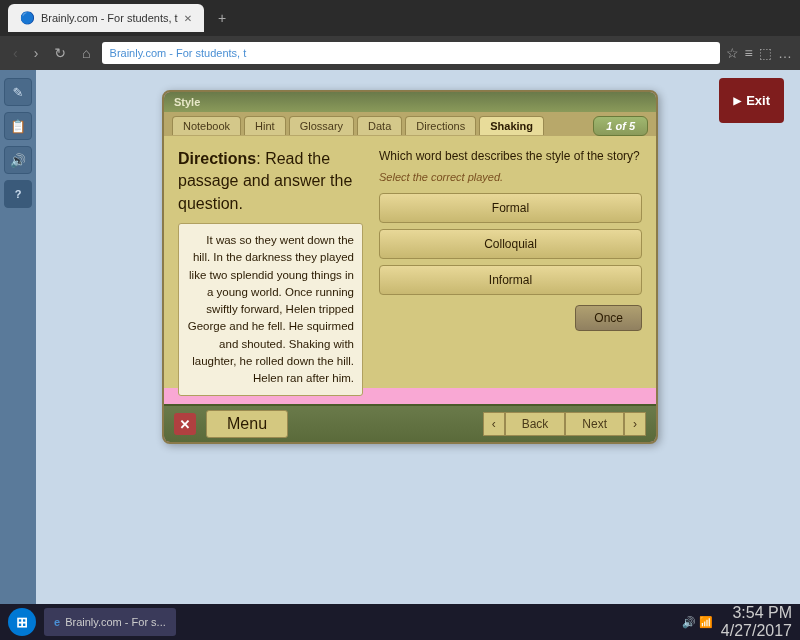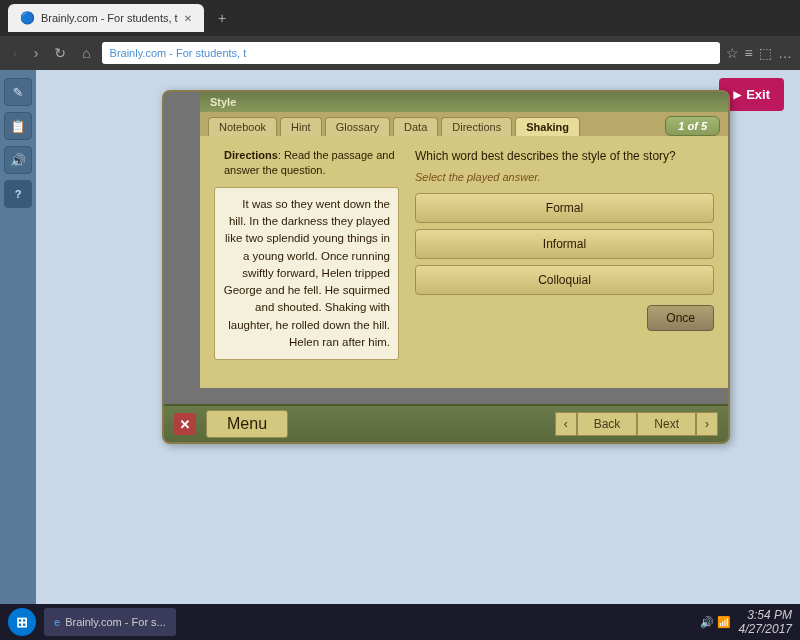--- a/index.html
+++ b/index.html
@@ -107,70 +107,69 @@
     }
     .sidebar-btn.active {
       background: #3a5a7a;
     }
 
     
     .exit-btn {
       position: absolute;
       top: 78px;
       right: 16px;
-      background: #be185d;
+      background: #7f1d1d;
       color: white;
       border: none;
       border-radius: 4px;
-      padding: 9px 14px;
+      padding: 15px 14px;
       font-size: 13px;
       font-weight: bold;
       cursor: pointer;
       display: flex;
       align-items: center;
       gap: 5px;
     }
     .exit-btn::before {
       content: '▶';
       font-size: 10px;
     }
 
     
     .panel {
       position: absolute;
       left: 162px;
       top: 90px;
-      width: 568px;
+      width: 496px;
       height: 354px;
-      background: #737373;
+      background: #f9a8d4;
       border-radius: 8px;
       border: 2px solid #8a7a4a;
       overflow: hidden;
       box-shadow: 2px 2px 8px rgba(0,0,0,0.3);
-      padding-left: 36px;
     }
 
     
     .panel-header {
       background: linear-gradient(to bottom, #6a7a4a, #8a9a5a);
       height: 20px;
       display: flex;
       align-items: center;
       padding: 0 10px;
     }
     .panel-title {
       color: #e8e8c8;
       font-size: 11px;
       font-weight: bold;
     }
 
     
     .tab-bar {
       display: flex;
-      align-items: center;
+      align-items: flex-start;
       background: #b8a86a;
       padding: 4px 8px 0 8px;
       gap: 3px;
     }
     .tool-tab {
       background: #d4c88a;
       border: 1px solid #9a8a50;
       border-bottom: none;
       border-radius: 4px 4px 0 0;
       padding: 3px 10px;
@@ -202,25 +201,24 @@
       gap: 16px;
       background: #d4c880;
       height: calc(100% - 60px - 38px);
     }
 
     
     .passage-col {
       flex: 0 0 185px;
     }
     .directions-text {
-      font-size: 11px;
+      font-size: 16px;
       color: #2a1a00;
       margin-bottom: 8px;
       line-height: 1.4;
-      margin-left: 10px;
     }
     .directions-text strong {
       font-weight: bold;
     }
     .passage-box {
       background: #f5f0dc;
       border: 1px solid #b0a060;
       border-radius: 3px;
       padding: 8px;
       font-size: 11.5px;
@@ -361,23 +359,22 @@
       border-radius: 3px;
       padding: 0 10px;
       display: flex;
       align-items: center;
       font-size: 11px;
       color: #ccc;
       gap: 5px;
     }
     .taskbar-clock {
       color: #ccc;
-      font-size: 12px;
+      font-size: 16px;
       text-align: right;
-      font-style: italic;
     }
     .taskbar-tray {
       display: flex;
       align-items: center;
       gap: 8px;
       color: #ccc;
       font-size: 11px;
     }
   </style>
 </head>
@@ -448,24 +445,24 @@
       <div class="directions-text">
         <strong>Directions</strong><span>: Read the passage and answer the question.</span>
       </div>
       <div class="passage-box">
         <span>It was so they went down the hill. In the darkness they played like two splendid young things in a young world. Once running swiftly forward, Helen tripped George and he fell. He squirmed and shouted. Shaking with laughter, he rolled down the hill. Helen ran after him.</span>
       </div>
     </div>
 
     <div class="question-col">
       <div class="question-text">Which word best describes the style of the story?</div>
-      <div class="select-prompt">Select the played answer.</div>
+      <div class="select-prompt">Select the correct played.</div>
       <button class="answer-btn">Formal</button>
+      <button class="answer-btn">Colloquial</button>
       <button class="answer-btn">Informal</button>
-      <button class="answer-btn">Colloquial</button>
       <button class="done-btn">Once</button>
     </div>
   </div>
 
   <div class="panel-footer">
     <button class="footer-close">✕</button>
     <button class="footer-menu">Menu</button>
     <div class="footer-spacer"></div>
     <div class="footer-nav">
       <button class="footer-arrow">‹</button>

